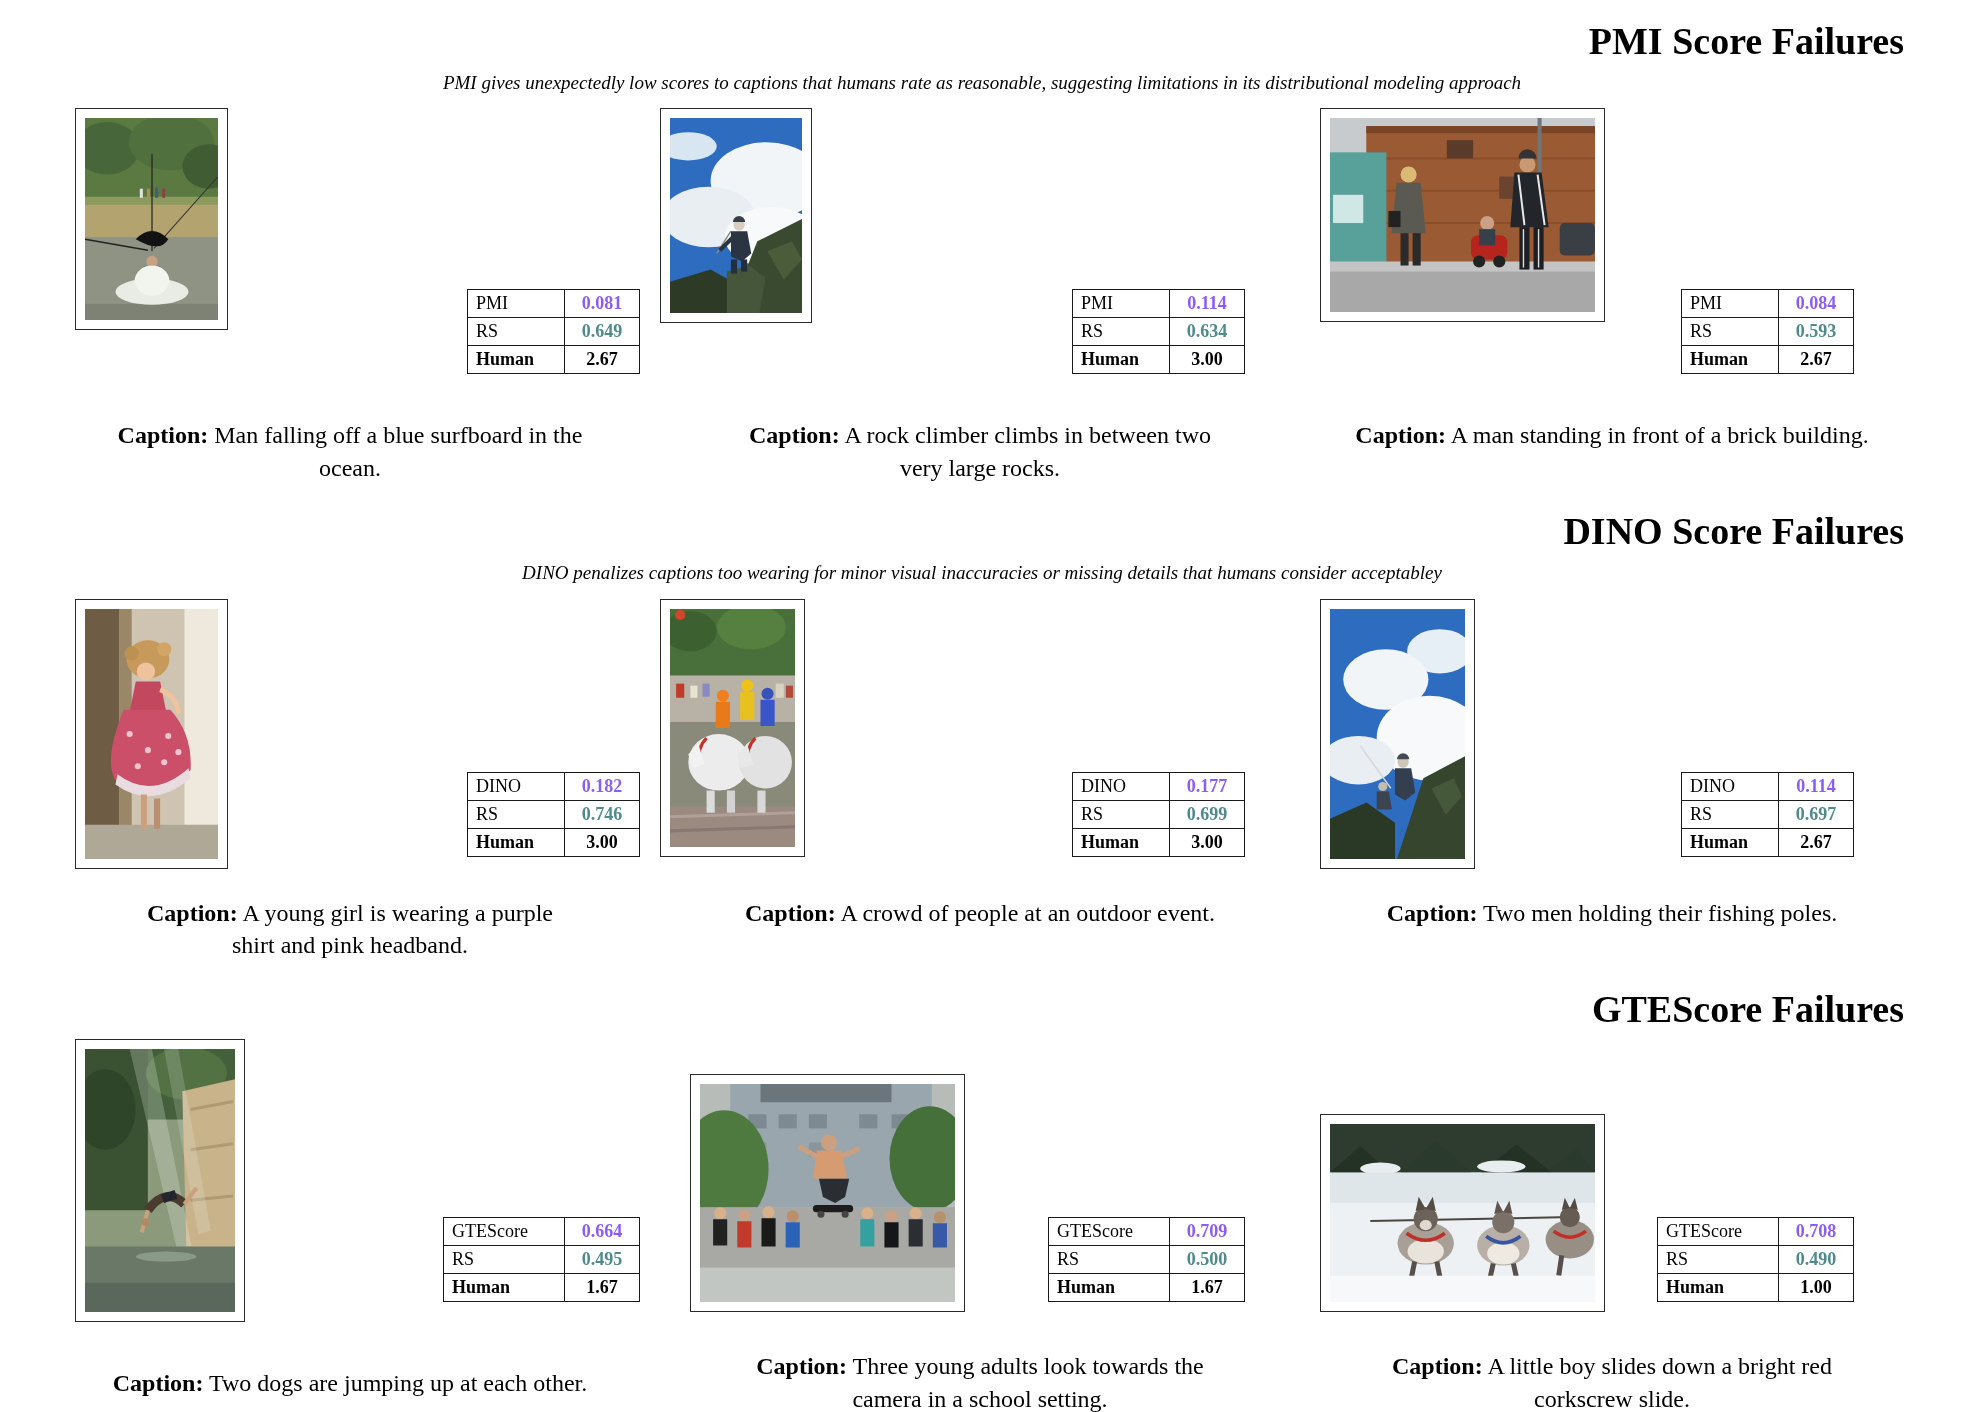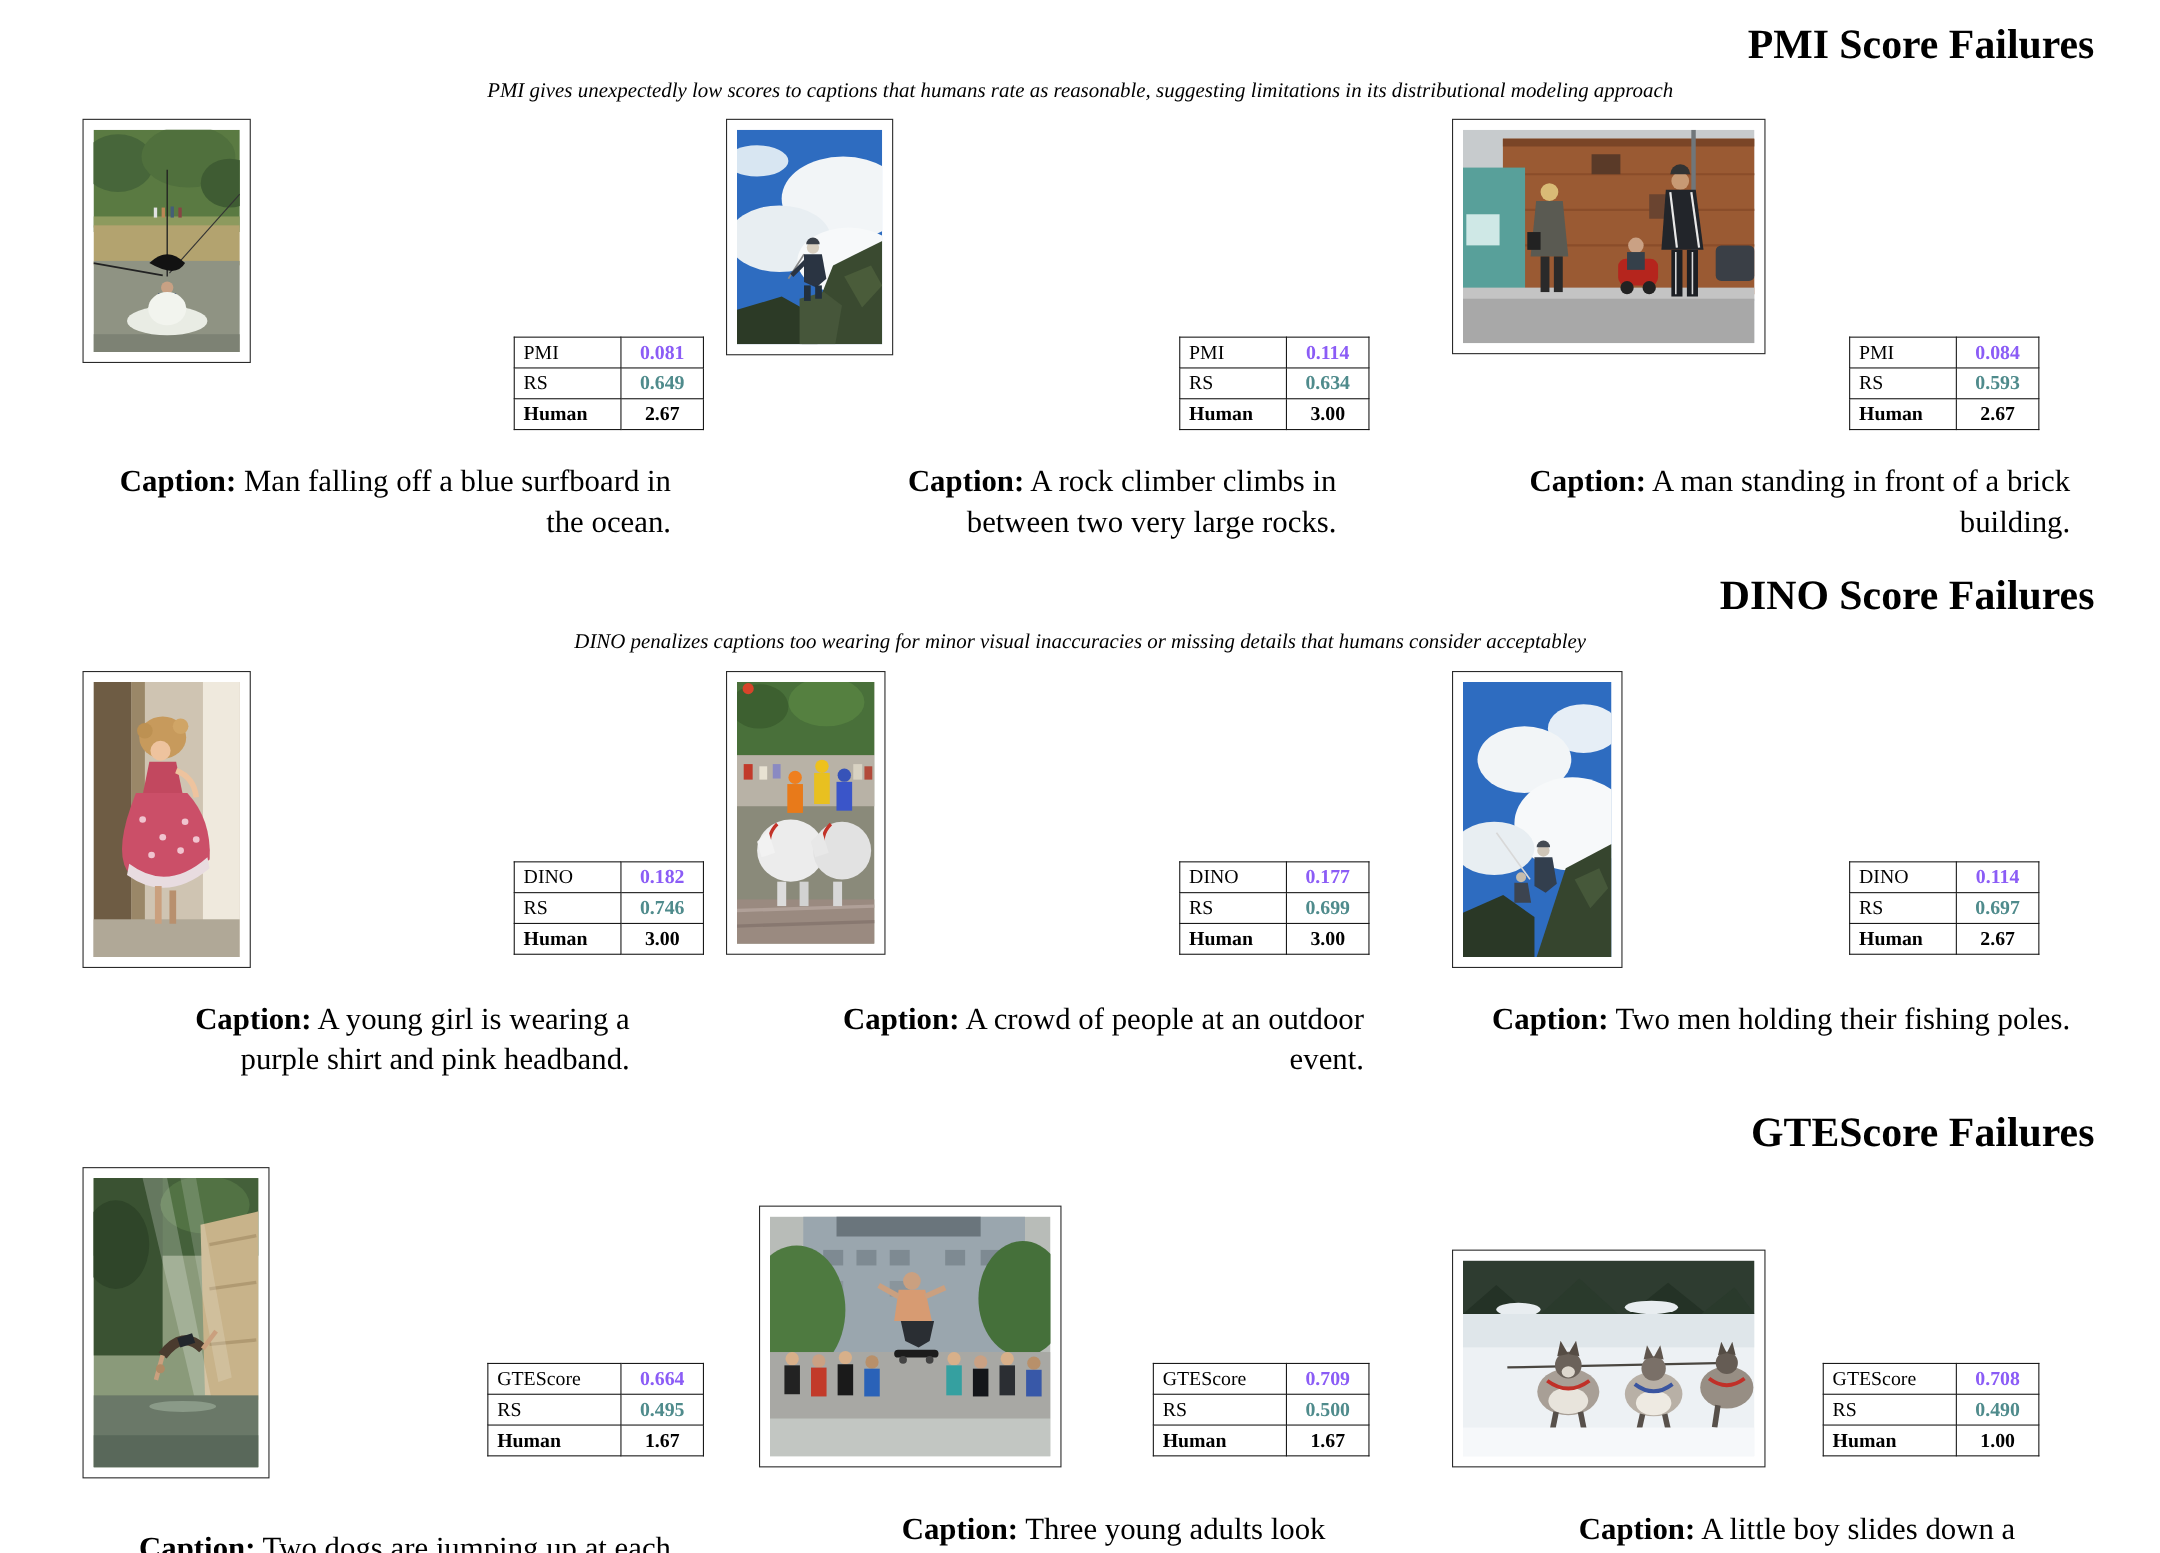--- a/index.html
+++ b/index.html
@@ -17,32 +17,32 @@
   .media{position:relative;}
   .r1 .media{height:285px;}
   .r2 .media{height:272px;}
   .r3 .media{height:285px;}
   .photo{position:absolute;top:0;background:#fff;border:1.5px solid #2a2a2a;padding:9px;box-sizing:border-box;}
   .photo svg{display:block;width:100%;height:100%;}
   .score-table{position:absolute;border-collapse:collapse;background:#fff;}
   .c1 .score-table{right:0;}
   .c2 .score-table{right:55px;}
   .c3 .score-table{right:50px;}
-  .r1 .score-table{bottom:2px;padding-left:20px;}
+  .r1 .score-table{bottom:19px;padding-left:20px;}
   .r2 .score-table{bottom:14px;}
   .r3 .score-table{bottom:22px;}
   .score-table td{border:1.6px solid #1a1a1a;font-size:18px;height:27px;padding:0 8px;white-space:nowrap;}
   .score-table td.lbl{width:80px;text-align:left;}
   .score-table.wide td.lbl{width:104px;}
   .score-table td.val{width:58px;text-align:center;font-weight:bold;}
   .score-table tr:nth-child(1) td.val{color:#8b5cf6;}
   .score-table tr:nth-child(2) td.val{color:#4f8b8c;}
   .score-table tr:nth-child(3) td.val{color:#000000;}
   .score-table tr:nth-child(3) td.lbl{font-weight:bold;}
-  .caption{text-align:right;font-size:28px;line-height:1.35;margin:26px auto 0;}
+  .caption{text-align:center;font-size:24px;line-height:1.35;margin:26px auto 0;}
   .cap-b{font-weight:bold;}
 </style>
 </head>
 <body>
 
 <div class="page">
 
   <div class="section">
     <div class="section-title">PMI Score Failures</div>
     <div class="section-sub">PMI gives unexpectedly low scores to captions that humans rate as reasonable, suggesting limitations in its distributional modeling approach</div>

